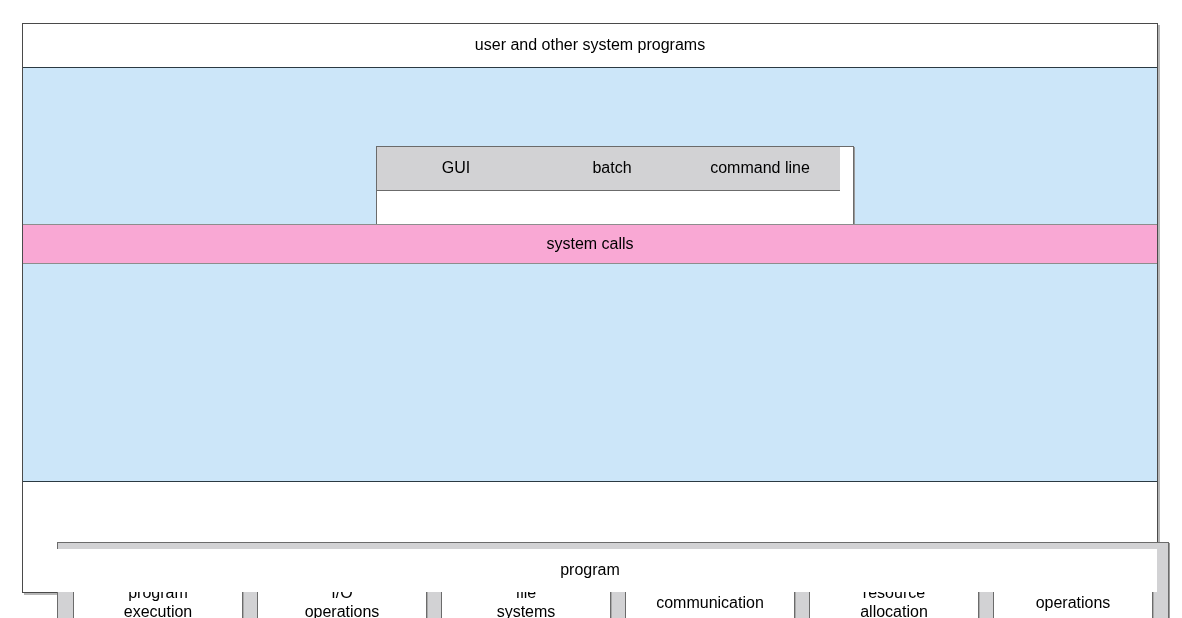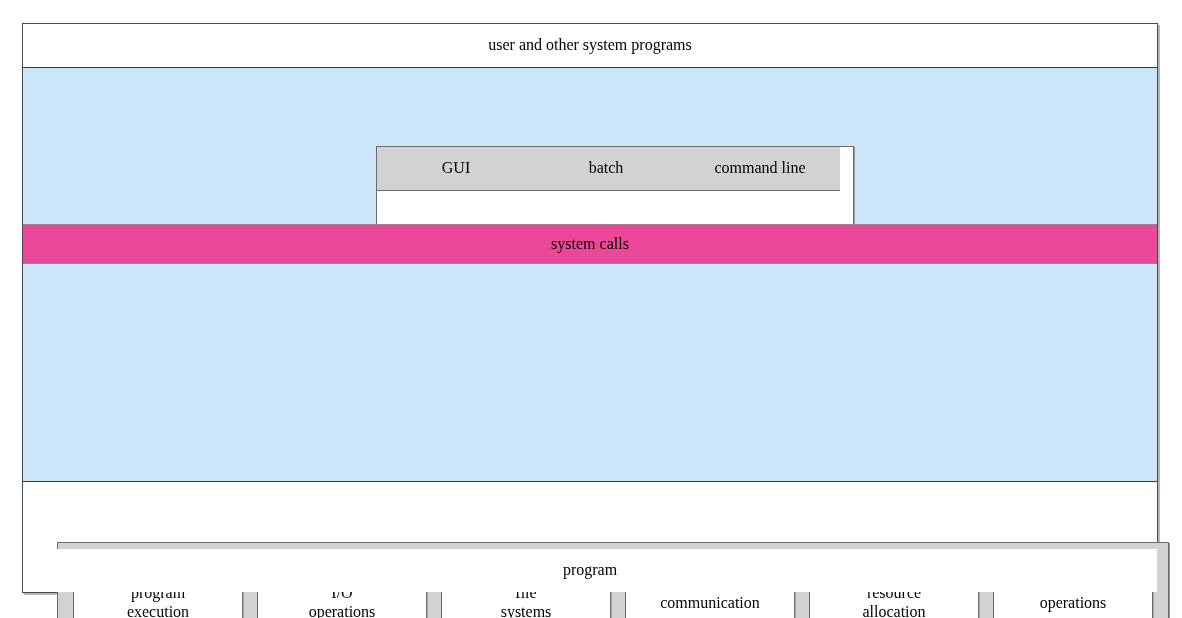--- a/index.html
+++ b/index.html
@@ -3,21 +3,21 @@
 <meta charset="utf-8">
 <style>
   html,body{margin:0;padding:0;}
   body{
     width:1182px;height:618px;
     background:#ffffff;
     font-family:"Liberation Sans","DejaVu Sans",sans-serif;
     color:#000000;
     overflow:hidden;
   }
-  #stage{position:relative;width:1182px;height:618px;font-family:Liberation Serif, serif;}
+  #stage{position:relative;width:1182px;height:618px;}
 
   
   .abs{position:absolute;box-sizing:border-box;}
   .ctr{display:flex;align-items:center;justify-content:center;text-align:center;line-height:1.18;}
 
   
   #outer-frame{
     left:22px;top:23px;width:1136px;height:570px;
     border:1px solid #4a4a4a;
     background:#ffffff;
@@ -46,31 +46,31 @@
     box-shadow:1px 1px 0 0 #9a9a9a;
   }
   .ui-tab{
     top:0;height:44px;
     background:#d2d2d4;
     border-right:1px solid #6b6b6b;
     border-bottom:1px solid #6b6b6b;
     font-size:16px;
   }
   #ui-tab-gui{left:0;width:159px;}
-  #ui-tab-batch{left:151px;width:157px;align-items:center;}
+  #ui-tab-batch{left:157px;width:157px;align-items:center;}
   #ui-tab-cli{left:303px;width:160px;border-right:none;}
   #ui-label{
     left:0;top:44px;width:476px;height:86px;
     font-size:16px;
   }
 
   
   #band-system-calls{
     left:23px;top:224px;width:1134px;height:40px;
-    background:#ec4899;
+    background:#f9a8d4;
     border-top:1px solid #8d8d8d;
     border-bottom:1px solid #8d8d8d;
     font-size:16px;
   }
 
   
   #band-os-blue{
     left:23px;top:264px;width:1134px;height:218px;
     background:#cce6f9;
     border-bottom:1px solid #2b3a42;

